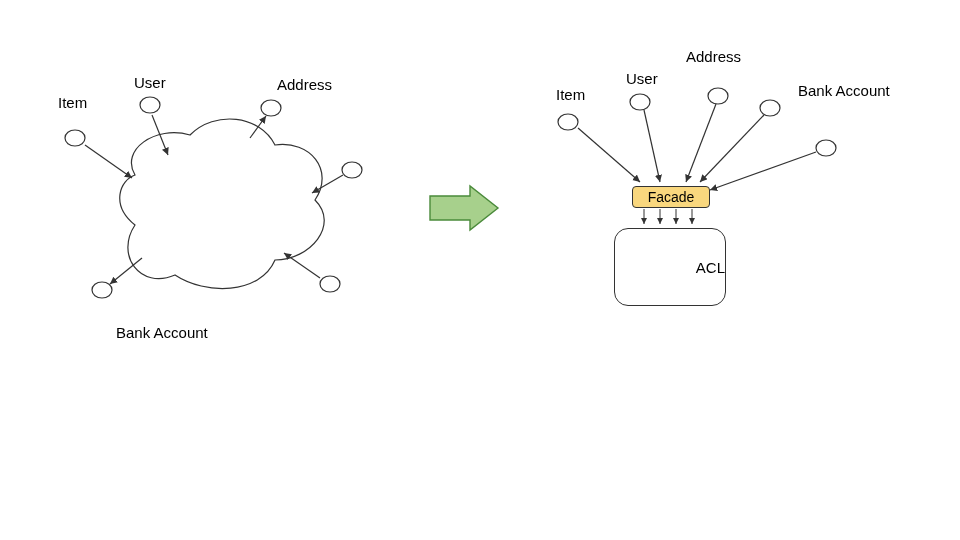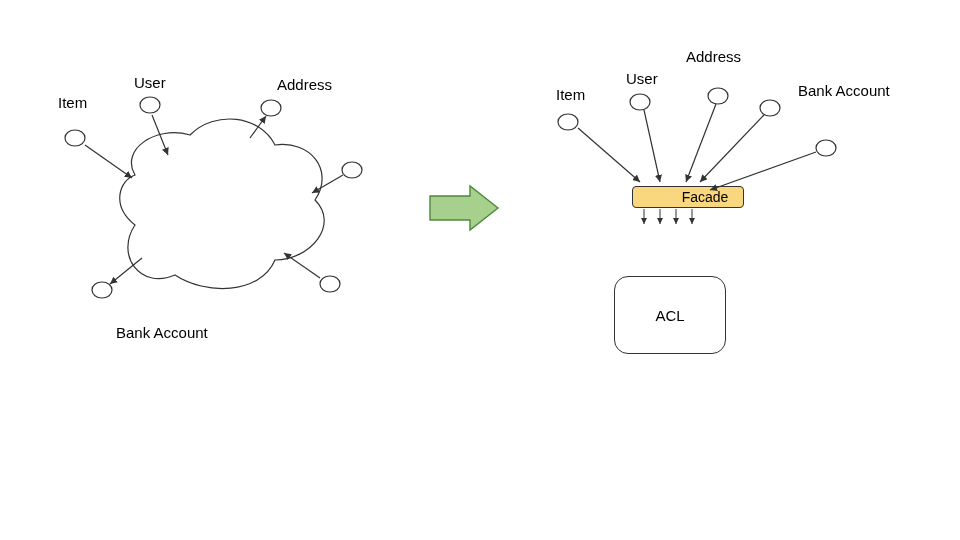--- a/index.html
+++ b/index.html
@@ -19,33 +19,31 @@
     white-space: nowrap;
   }
   .facade-box {
     position: absolute;
     background: #f9d77e;
     border: 1px solid #333;
     border-radius: 4px;
     text-align: center;
     line-height: 20px;
     font-size: 14px;
-    padding-left: 34px;
   }
   .acl-box {
     position: absolute;
     background: #fff;
     border: 1.2px solid #333;
     border-radius: 14px;
     text-align: center;
     display: flex;
     align-items: center;
-    justify-content: center;
+    justify-content: flex-end;
     font-size: 15px;
-    margin-top: 48px;
   }
   svg.overlay {
     position: absolute;
     left: 0; top: 0;
     width: 960px; height: 540px;
     pointer-events: none;
   }
 </style>
 </head>
 <body>

